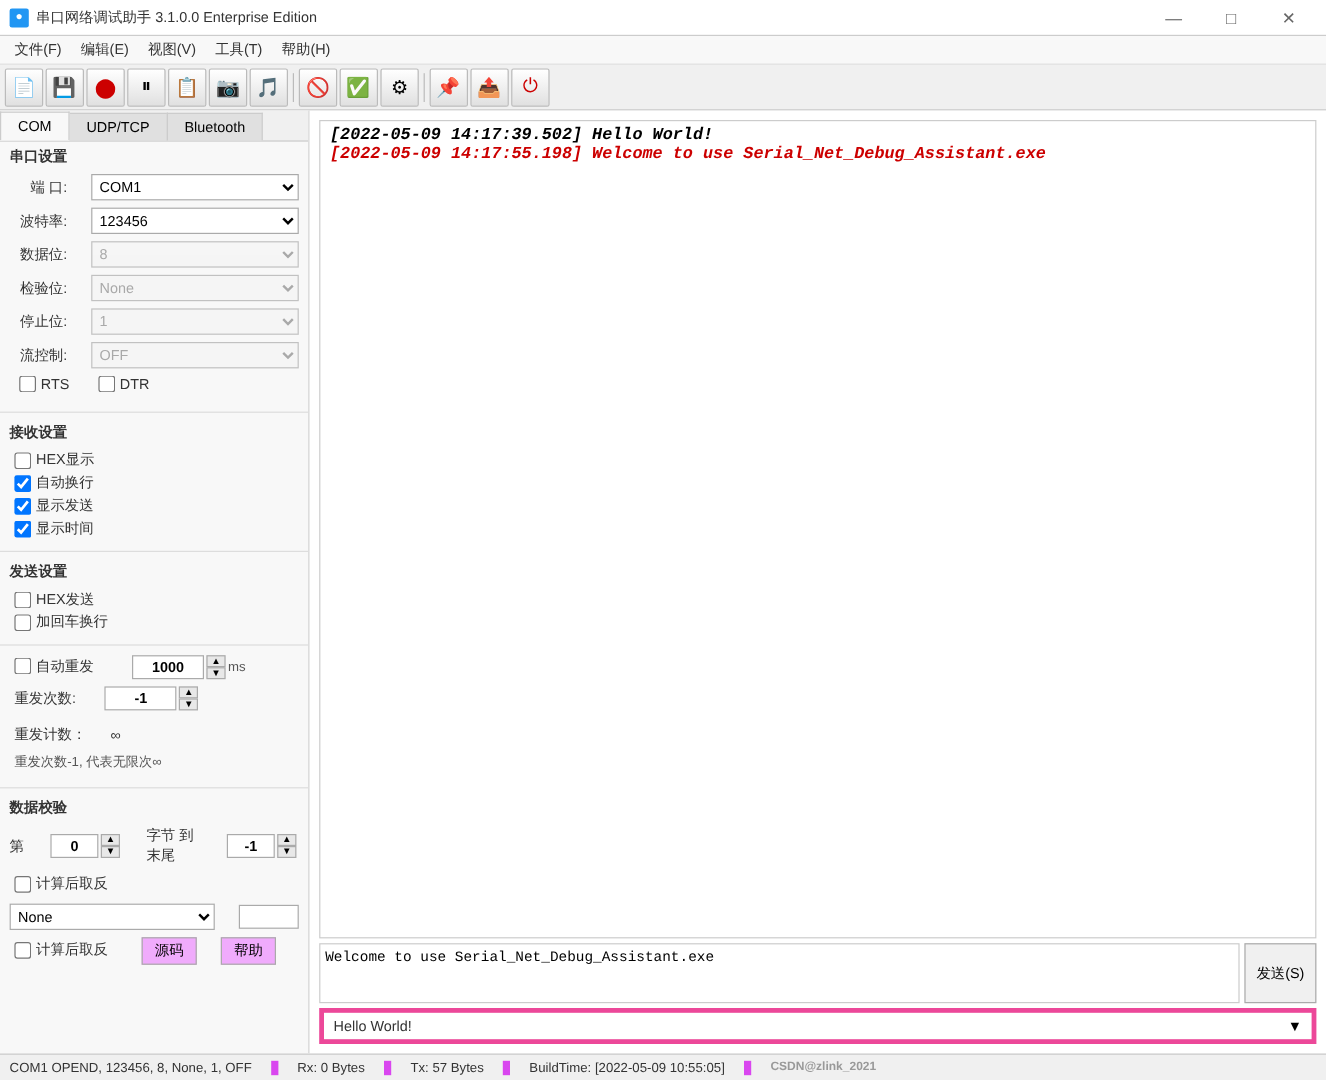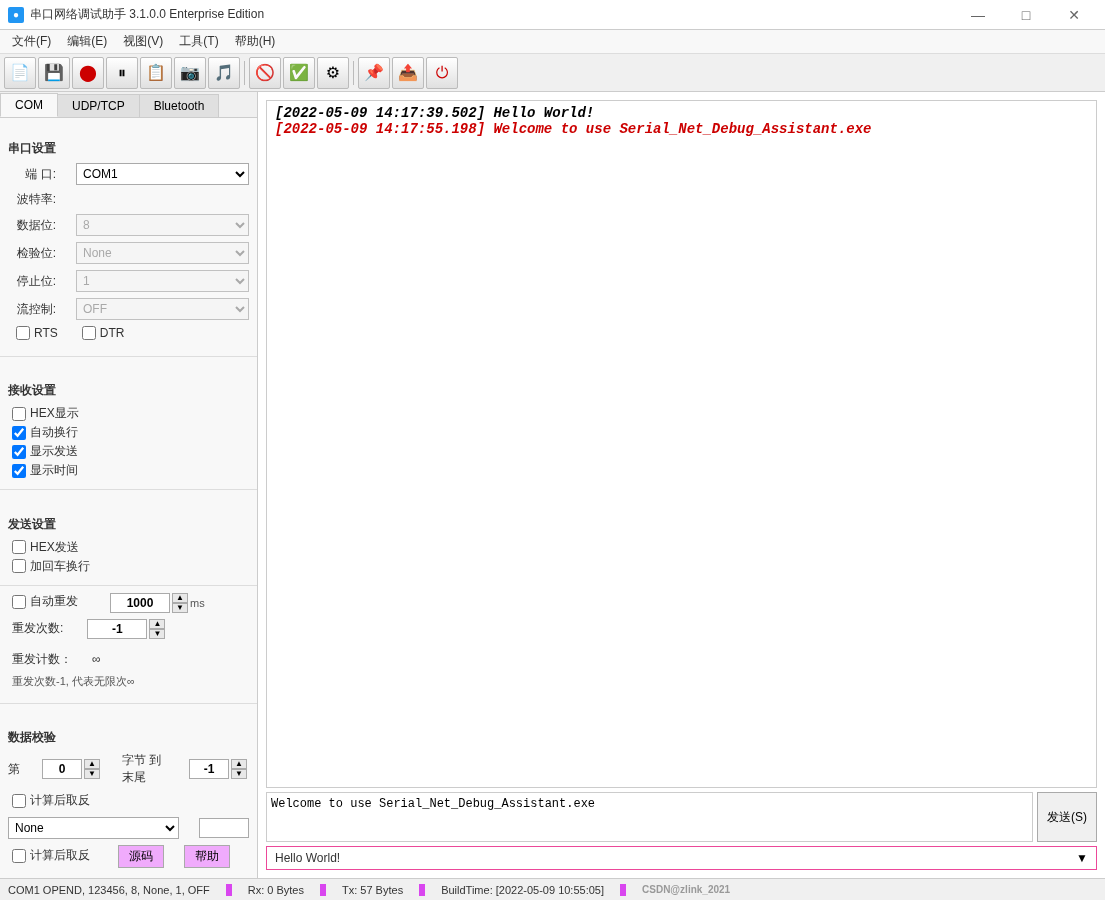--- a/index.html
+++ b/index.html
@@ -140,21 +140,21 @@
       background: #f8f8f8;
       border-bottom: 1px solid #f8f8f8;
       margin-top: 1px;
       z-index: 1;
     }
     
     .section-header {
       font-size: 12px;
       font-weight: bold;
       color: #333;
-      padding: 22px 8px 2px 8px;
+      padding: 4px 8px 2px 8px;
     }
     .section-content {
       padding: 4px 8px;
     }
     .form-row {
       display: flex;
       align-items: center;
       margin-bottom: 6px;
       gap: 20px;
     }
@@ -315,21 +315,21 @@
     }
     .checksum-input {
       width: 50px;
       height: 20px;
       border: 1px solid #aaa;
       font-size: 12px;
     }
     .hello-world-dropdown {
       display: flex;
       align-items: center;
-      border: 1px solid #ec4899;
+      border: 4px solid #ec4899;
       background: white;
       padding: 4px 8px;
       font-size: 12px;
       color: #333;
     }
   </style>
 </head>
 <body>
 
 <div class="title-bar">
@@ -383,20 +383,23 @@
     <div class="section-header">串口设置</div>
     <div class="section-content">
       <div class="form-row">
         <label class="form-label">端  口:</label>
         <select class="form-select">
           <option>COM1</option>
         </select>
       </div>
       <div class="form-row">
         <label class="form-label">波特率:</label>
+        <select class="form-select">
+          <option>123456</option>
+        </select>
       </div>
       <div class="form-row">
         <label class="form-label">数据位:</label>
         <select class="form-select" disabled="">
           <option>8</option>
         </select>
       </div>
       <div class="form-row">
         <label class="form-label">检验位:</label>
         <select class="form-select" disabled="">

